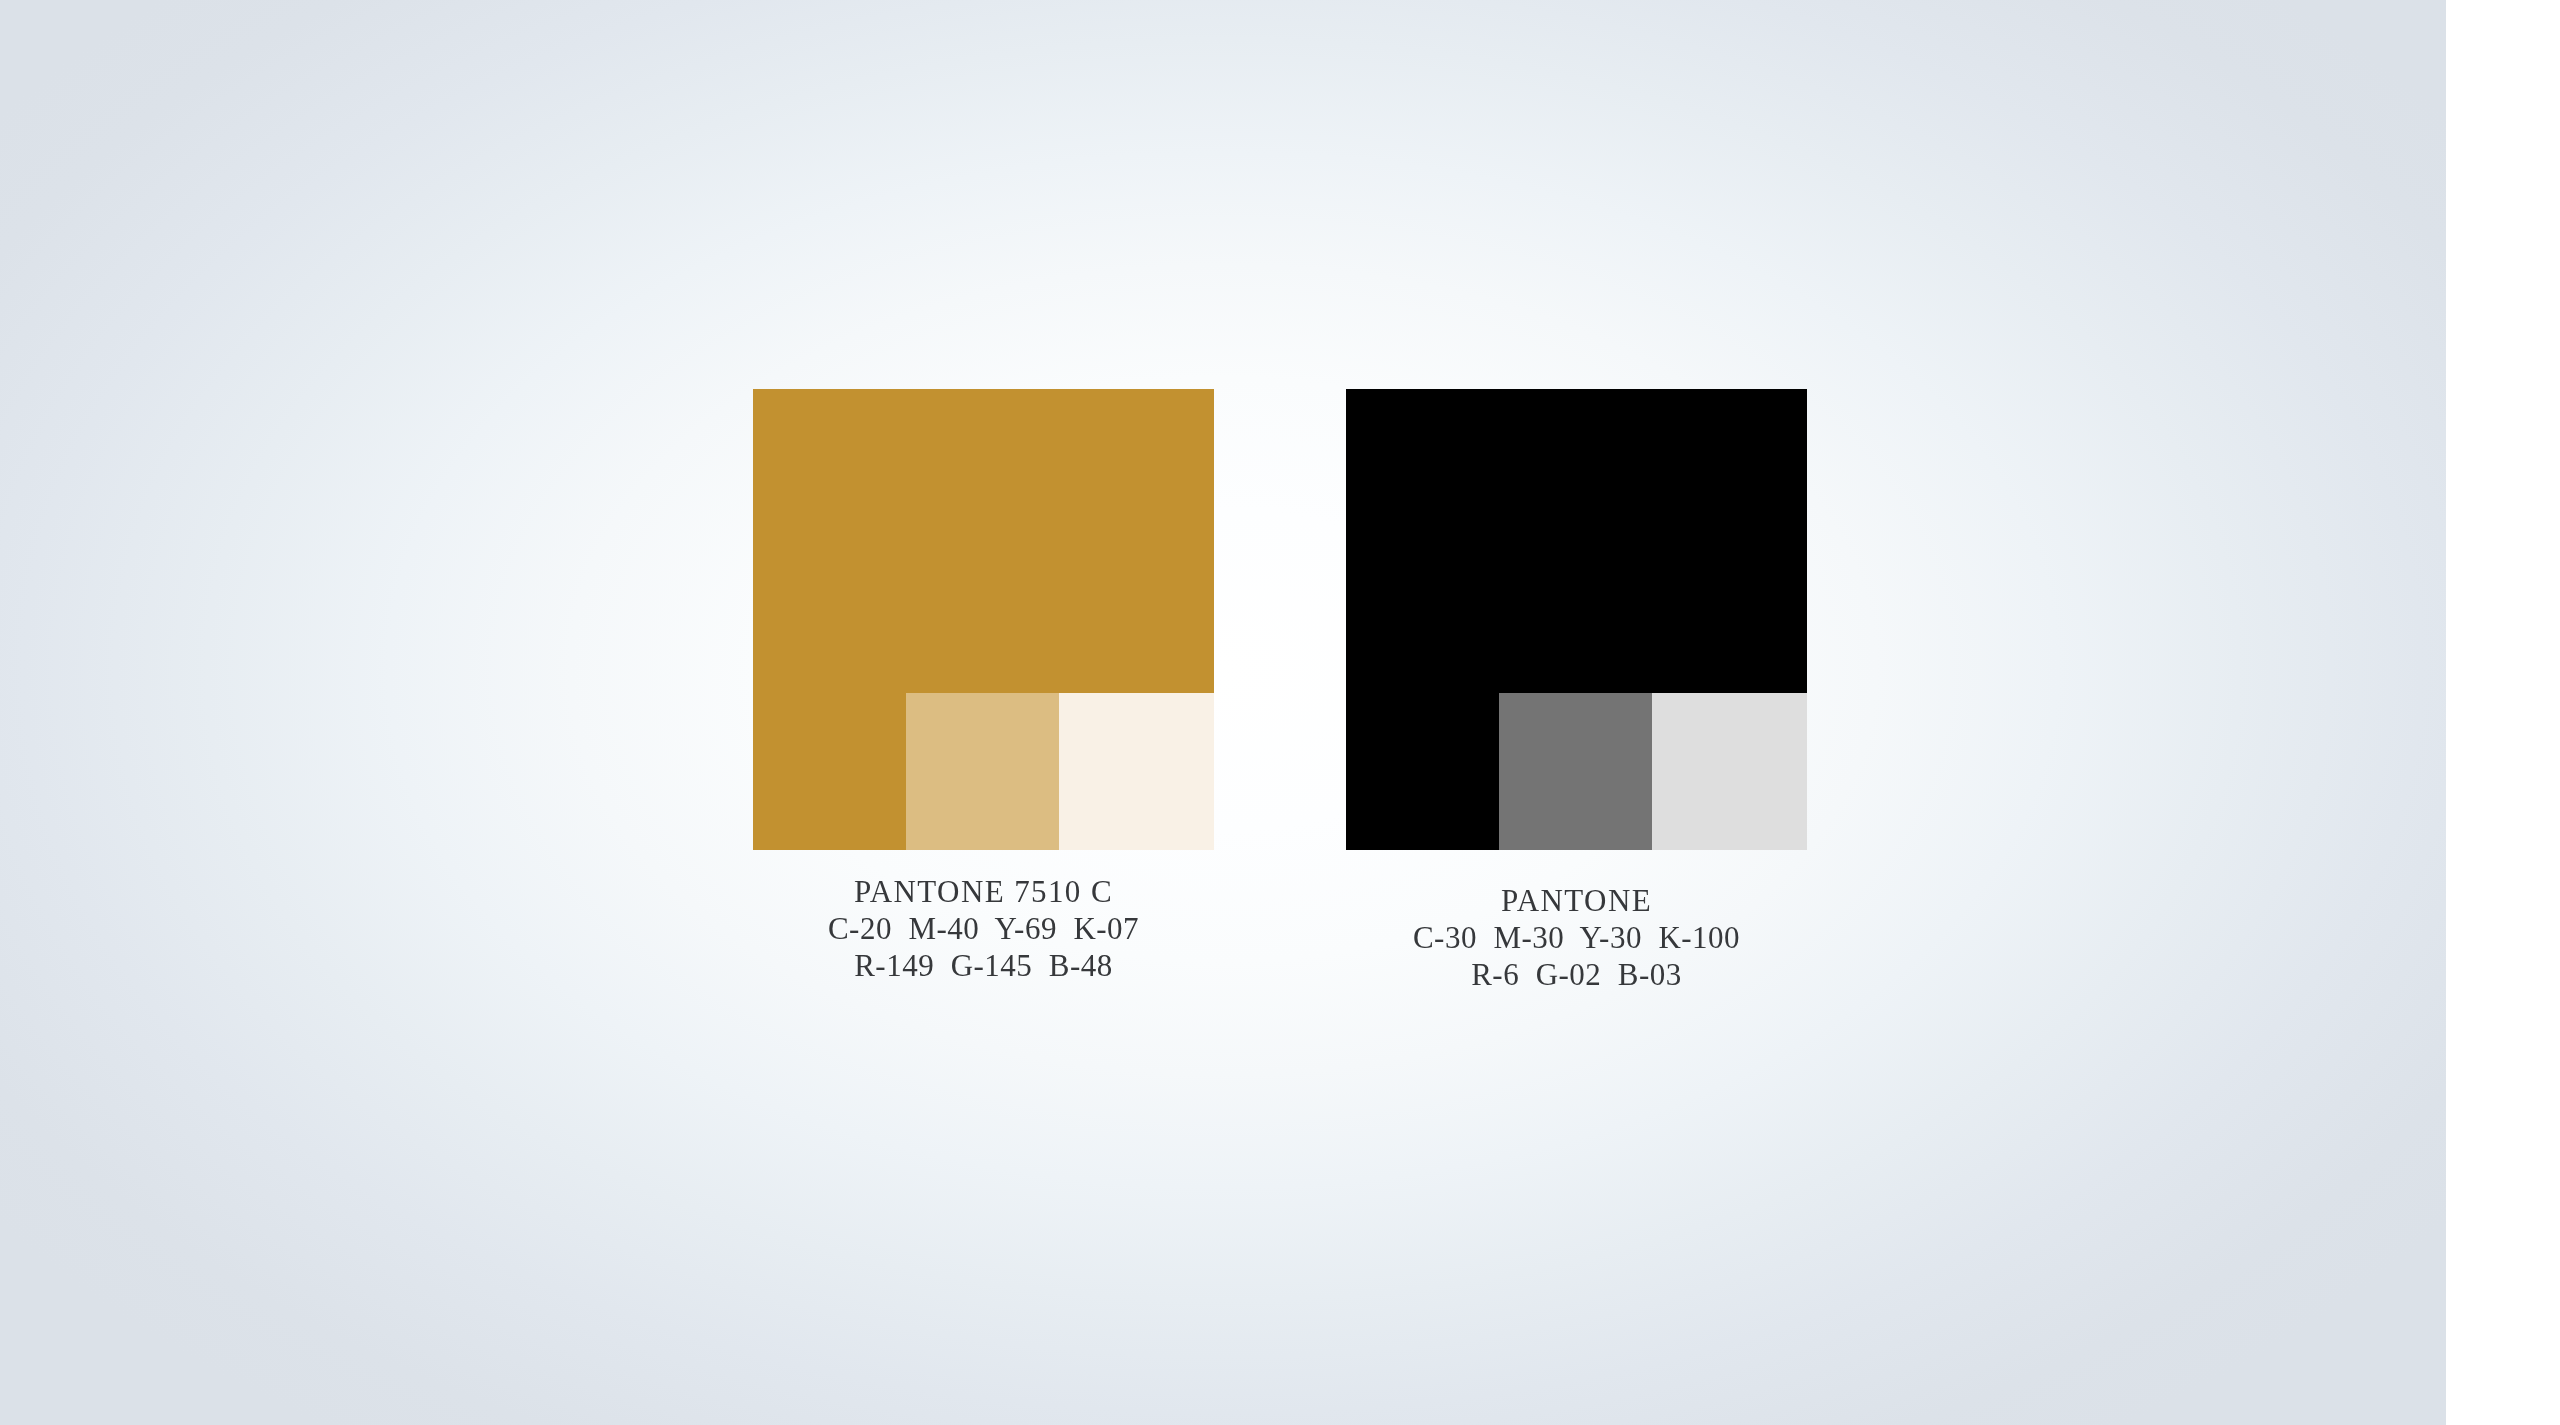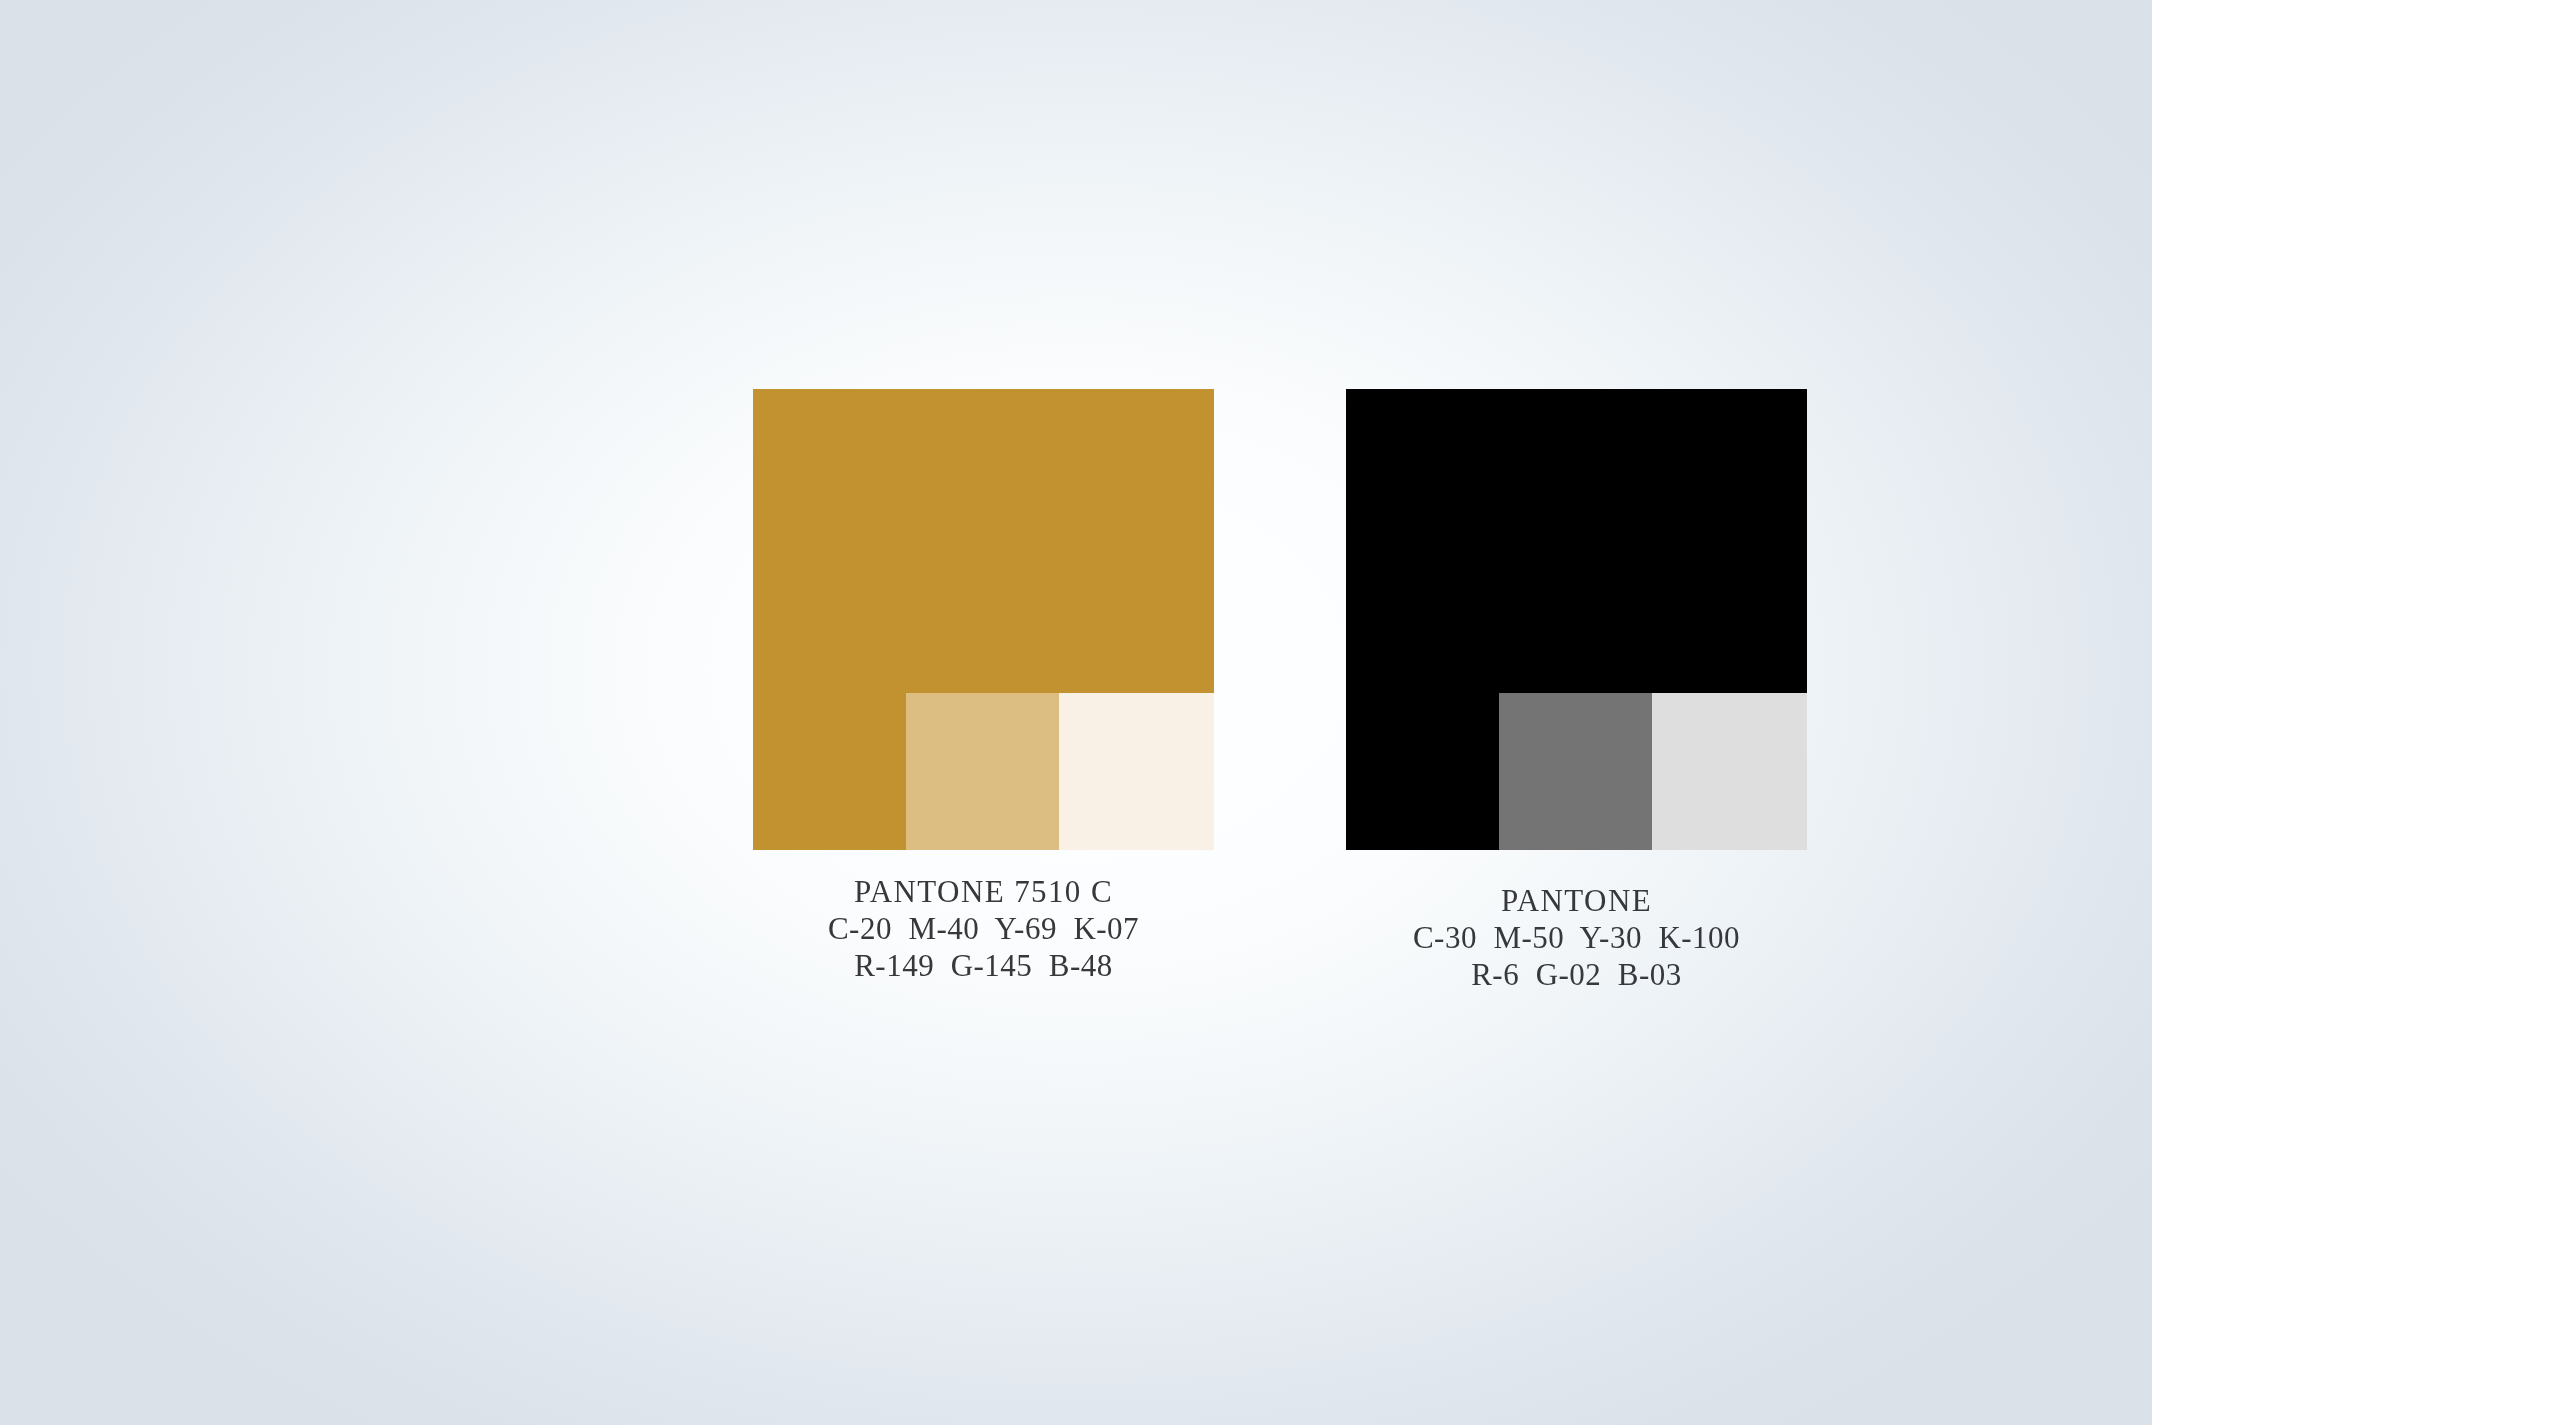--- a/index.html
+++ b/index.html
@@ -9,21 +9,21 @@
   }
   body {
     width: 2560px;
     height: 1425px;
     overflow: hidden;
     font-family: "Liberation Serif", "DejaVu Serif", serif;
   }
 
   #stage {
     position: relative;
-    width: 2152px;
+    width: 2446px;
     height: 1425px;
     background-color: #dce2e9;
     background-image:
       radial-gradient(ellipse 62% 66% at 50% 47%,
         #ffffff 0%,
         #fdfeff 17%,
         #fafcfd 31%,
         #f5f8fa 43%,
         #eef3f7 55%,
         #e7edf2 67%,
@@ -115,18 +115,18 @@
       <div class="base-field" style="background-color: rgb(0, 0, 0);"></div>
 
       <div class="tint-row">
         <div class="tint-cell first" style="background-color: rgb(116, 116, 116);"></div>
         <div class="tint-cell second" style="background-color: rgb(222, 222, 222);"></div>
       </div>
     </div>
 
     <div class="caption" style="color: rgb(54, 56, 59); margin-top: 32px;">
       <span class="line name">PANTONE</span>
-      <span class="line cmyk">C-30  M-50  Y-30  K-100</span>
+      <span class="line cmyk">C-30  M-30  Y-30  K-100</span>
       <span class="line rgb">R-6  G-02  B-03</span>
     </div>
   </div>
 
 </div>
 
 </body></html>

